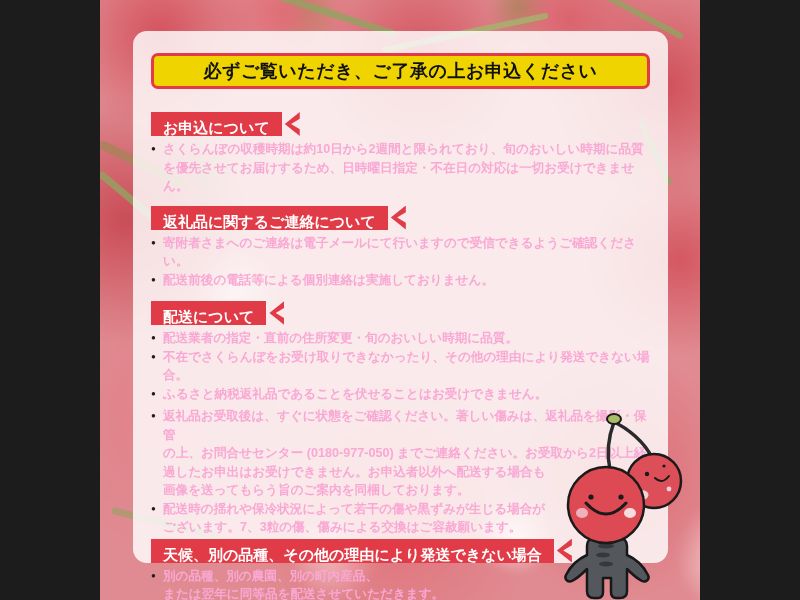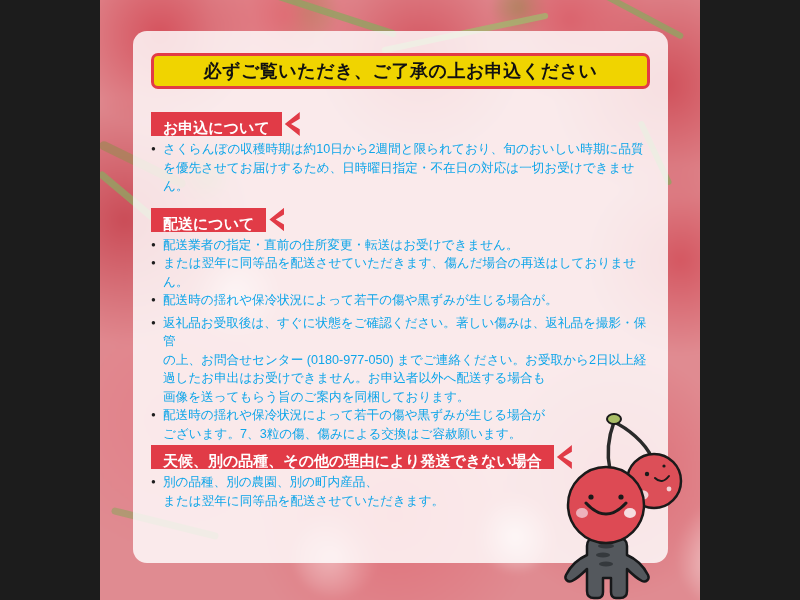--- a/index.html
+++ b/index.html
@@ -51,22 +51,22 @@
   .section.sec2 { margin-top:10px; }
   .section.sec3 { margin-top:12px; }
   .section.sec4 { margin-top:3px; }
   .section.sec5 { margin-top:2px; }
   .ribbon { display:flex; align-items:stretch; height:24px; }
   .ribbon .band { background:#e13b47; color:#fff; font-size:15px; font-weight:bold;
     line-height:24px; padding:4px 12px; }
   .ribbon .chev { width:15px; margin-left:3px; background:#e13b47;
     clip-path:polygon(100% 0, 0 50%, 100% 100%, 100% 72%, 42% 50%, 100% 28%); }
   ul.bullets { list-style:none; margin-top:4px; }
-  ul.bullets li { position:relative; padding-left:12px; font-size:12.6px; font-weight:400;
-    line-height:18.5px; color:#0ea5e9; white-space:pre-line; }
+  ul.bullets li { position:relative; padding-left:12px; font-size:12.6px; font-weight:700;
+    line-height:18.5px; color:#f9a8d4; white-space:pre-line; }
   ul.bullets li::before { content:"●"; position:absolute; left:0; top:0; font-size:8px; color:#1d1d1d; }
 
   
   .mascot { position:absolute; left:553px; top:408px; z-index:3; }
 </style>
 </head>
 <body>
 
 <div class="stage">
 
@@ -89,30 +89,40 @@
       <div class="ribbon">
         <span class="band">お申込について</span>
         <span class="chev"></span>
       </div>
       <ul class="bullets">
         <li>さくらんぼの収穫時期は約10日から2週間と限られており、旬のおいしい時期に品質
 を優先させてお届けするため、日時曜日指定・不在日の対応は一切お受けできません。</li>
       </ul>
     </div>
 
+    <div class="section sec2">
+      <div class="ribbon">
+        <span class="band">返礼品に関するご連絡について</span>
+        <span class="chev"></span>
+      </div>
+      <ul class="bullets">
+        <li>寄附者さまへのご連絡は電子メールにて行いますので受信できるようご確認ください。</li>
+        <li>配送前後の電話等による個別連絡は実施しておりません。</li>
+      </ul>
+    </div>
 
     <div class="section sec3">
       <div class="ribbon">
         <span class="band">配送について</span>
         <span class="chev"></span>
       </div>
       <ul class="bullets">
-        <li>配送業者の指定・直前の住所変更・転送はお受けできません。</li>
-        <li>または翌年に同等品を配送させていただきます、傷んだ場合の再送はしておりません。</li>
-        <li>配送時の揺れや保冷状況によって若干の傷や黒ずみが生じる場合が。</li>
+        <li>配送業者の指定・直前の住所変更・旬のおいしい時期に品質。</li>
+        <li>不在でさくらんぼをお受け取りできなかったり、その他の理由により発送できない場合。</li>
+        <li>ふるさと納税返礼品であることを伏せることはお受けできません。</li>
       </ul>
     </div>
 
     <div class="section sec4">
       <ul class="bullets">
         <li>返礼品お受取後は、すぐに状態をご確認ください。著しい傷みは、返礼品を撮影・保管
 の上、お問合せセンター (0180-977-050) までご連絡ください。お受取から2日以上経
 過したお申出はお受けできません。お申込者以外へ配送する場合も
 画像を送ってもらう旨のご案内を同梱しております。</li>
         <li>配送時の揺れや保冷状況によって若干の傷や黒ずみが生じる場合が

